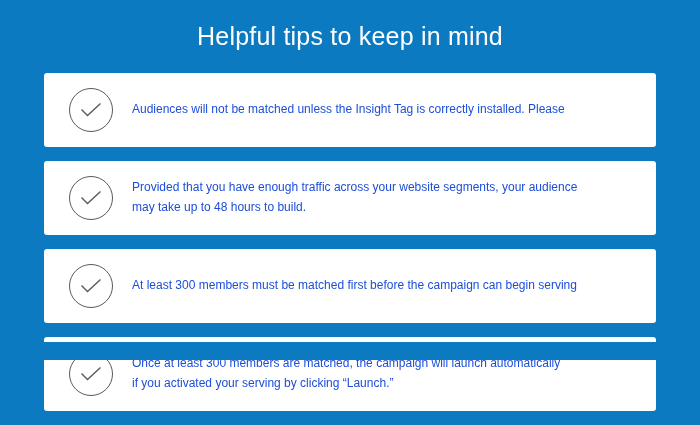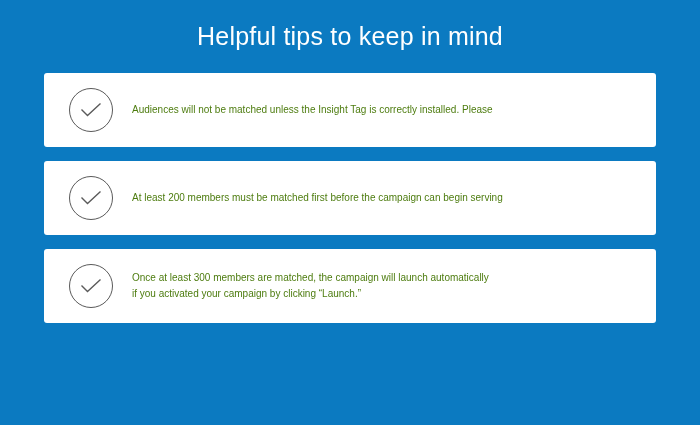--- a/index.html
+++ b/index.html
@@ -61,22 +61,22 @@
     border: 1px solid #5a5a5a;
     border-radius: 50%;
     display: flex;
     align-items: center;
     justify-content: center;
   }
   .check-circle svg {
     display: block;
   }
   .tip-text {
-    color: #4d7c0f;
-    font-size: 10px;
+    color: #1d4ed8;
+    font-size: 12px;
     line-height: 1.65;
     max-width: 470px;
   }
   .tip-text .line {
     display: block;
   }
   .footer-strip {
     position: absolute;
     left: 0;
     right: 0;
@@ -100,44 +100,57 @@
           <svg width="22" height="16" viewBox="0 0 22 16" fill="none" aria-hidden="true">
             <path d="M1.5 7.5 L7.5 13.5 L20.5 1.5" stroke="#5a5a5a" stroke-width="1.4" fill="none"></path>
           </svg>
         </span>
       </span>
       <div class="tip-text">
         <span class="line">Audiences will not be matched unless the Insight Tag is correctly installed. Please</span>
       </div>
     </div>
 
+    <div class="tip-card">
+      <span class="check-wrap">
+        <span class="check-circle">
+          <svg width="22" height="16" viewBox="0 0 22 16" fill="none" aria-hidden="true">
+            <path d="M1.5 7.5 L7.5 13.5 L20.5 1.5" stroke="#5a5a5a" stroke-width="1.4" fill="none"></path>
+          </svg>
+        </span>
+      </span>
+      <div class="tip-text">
+        <span class="line">Provided that you have enough traffic across your website segments, your audience</span>
+        <span class="line">may take up to 48 hours to build.</span>
+      </div>
+    </div>
 
     <div class="tip-card">
       <span class="check-wrap">
         <span class="check-circle">
           <svg width="22" height="16" viewBox="0 0 22 16" fill="none" aria-hidden="true">
             <path d="M1.5 7.5 L7.5 13.5 L20.5 1.5" stroke="#5a5a5a" stroke-width="1.4" fill="none"></path>
           </svg>
         </span>
       </span>
       <div class="tip-text">
-        <span class="line">At least 200 members must be matched first before the campaign can begin serving</span>
+        <span class="line">At least 300 members must be matched first before the campaign can begin serving</span>
       </div>
     </div>
 
     <div class="tip-card">
       <span class="check-wrap">
         <span class="check-circle">
           <svg width="22" height="16" viewBox="0 0 22 16" fill="none" aria-hidden="true">
             <path d="M1.5 7.5 L7.5 13.5 L20.5 1.5" stroke="#5a5a5a" stroke-width="1.4" fill="none"></path>
           </svg>
         </span>
       </span>
       <div class="tip-text">
         <span class="line">Once at least 300 members are matched, the campaign will launch automatically</span>
-        <span class="line">if you activated your campaign by clicking “Launch.”</span>
+        <span class="line">if you activated your serving by clicking “Launch.”</span>
       </div>
     </div>
 
   </div>
 
   <div class="footer-strip"></div>
 </div>
 
 </body></html>

